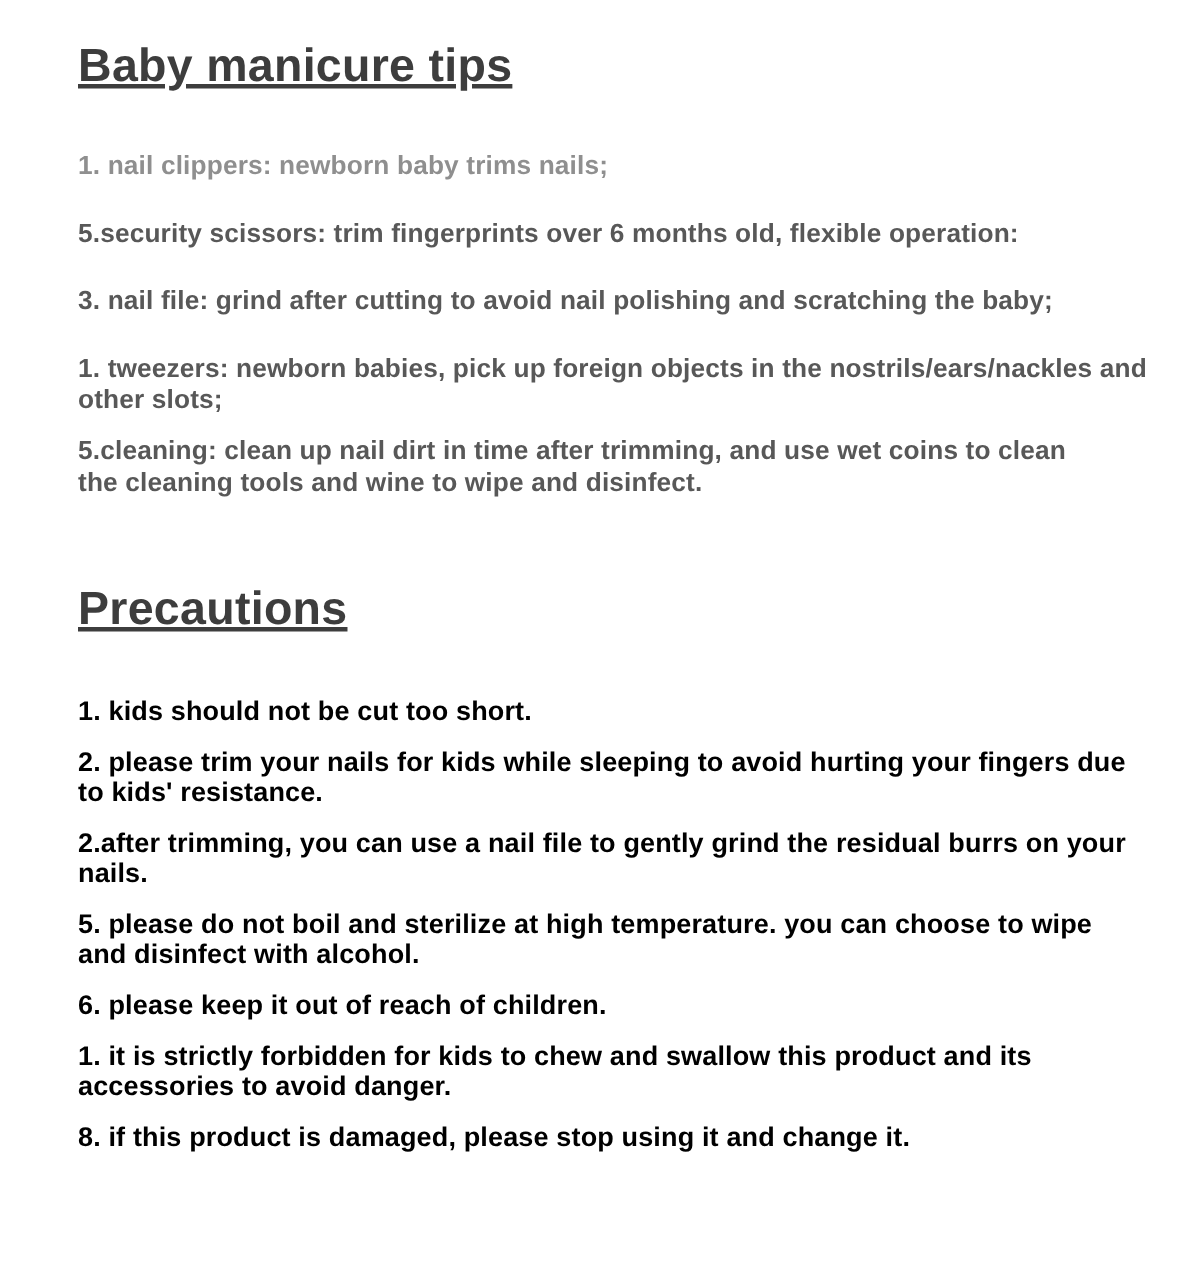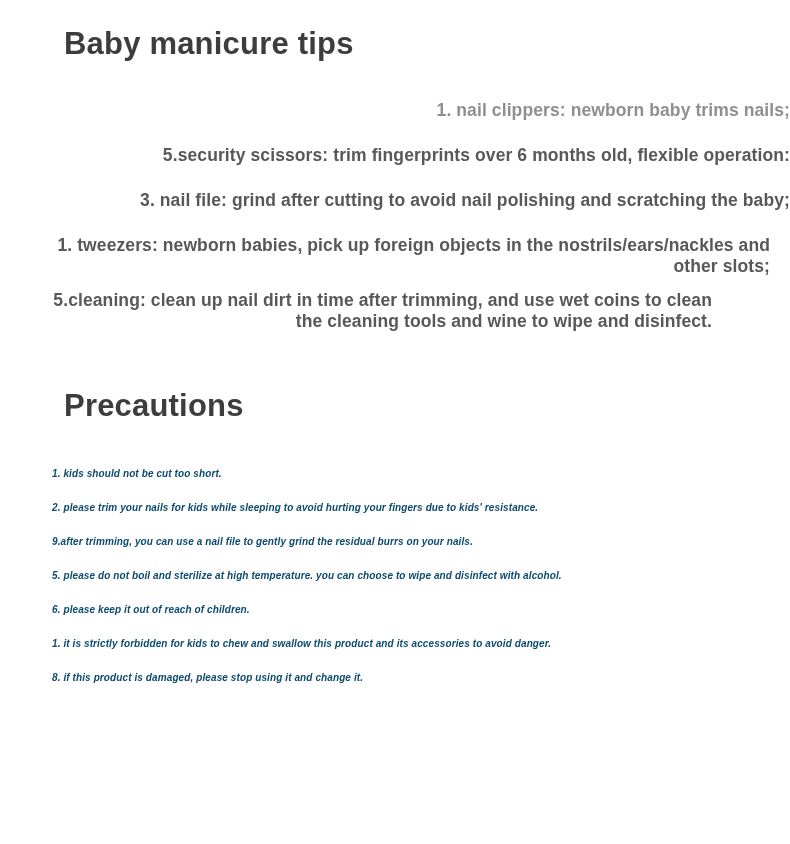--- a/index.html
+++ b/index.html
@@ -18,56 +18,55 @@
     padding: 22px 0 0 52px;
     box-sizing: border-box;
     width: 790px;
     height: 844px;
   }
   .section-title {
     font-size: 31px;
     font-weight: 700;
     color: #3d3d3d;
     letter-spacing: 0.2px;
-    margin: 12px;
+    margin: 0;
+    text-decoration: underline;
   }
   .tips-title {
     margin-top: 4px;
   }
   .tips-list {
     margin-top: 38px;
   }
   .tips-item {
     font-size: 17.5px;
     font-weight: 700;
     color: #585858;
     line-height: 21px;
     margin: 0 0 24px 0;
     letter-spacing: 0.1px;
-    text-align: right;
   }
   .tips-item.muted {
     color: #8f8f8f;
   }
   .tips-item.w720 { max-width: 718px; }
   .tips-item.w660 { max-width: 660px; margin-top: -11px; }
   .precautions-title {
     margin-top: 56px;
   }
   .precautions-list {
     margin-top: 40px;
   }
   .prec-item {
-    font-size: 10px;
+    font-size: 18px;
     font-weight: 700;
-    color: #0c4a6e;
+    color: #000000;
     line-height: 20px;
     margin: 0 0 14px 0;
     letter-spacing: 0.1px;
-    font-style: italic;
   }
   .prec-item.w700 { max-width: 700px; }
 </style>
 </head>
 <body>
 
 <div class="page">
 
   <h1 class="section-title tips-title">Baby manicure tips</h1>
 
@@ -77,20 +76,20 @@
     <p class="tips-item">3. nail file: grind after cutting to avoid nail polishing and scratching the baby;</p>
     <p class="tips-item w720">1. tweezers: newborn babies, pick up foreign objects in the nostrils/ears/nackles and other slots;</p>
     <p class="tips-item w660">5.cleaning: clean up nail dirt in time after trimming, and use wet coins to clean the cleaning tools and wine to wipe and disinfect.</p>
   </div>
 
   <h1 class="section-title precautions-title">Precautions</h1>
 
   <div class="precautions-list">
     <p class="prec-item">1. kids should not be cut too short.</p>
     <p class="prec-item w700">2. please trim your nails for kids while sleeping to avoid hurting your fingers due to kids' resistance.</p>
-    <p class="prec-item">9.after trimming, you can use a nail file to gently grind the residual burrs on your nails.</p>
+    <p class="prec-item">2.after trimming, you can use a nail file to gently grind the residual burrs on your nails.</p>
     <p class="prec-item w700">5. please do not boil and sterilize at high temperature. you can choose to wipe and disinfect with alcohol.</p>
     <p class="prec-item">6. please keep it out of reach of children.</p>
     <p class="prec-item w700">1. it is strictly forbidden for kids to chew and swallow this product and its accessories to avoid danger.</p>
     <p class="prec-item">8. if this product is damaged, please stop using it and change it.</p>
   </div>
 
 </div>
 
 </body></html>

